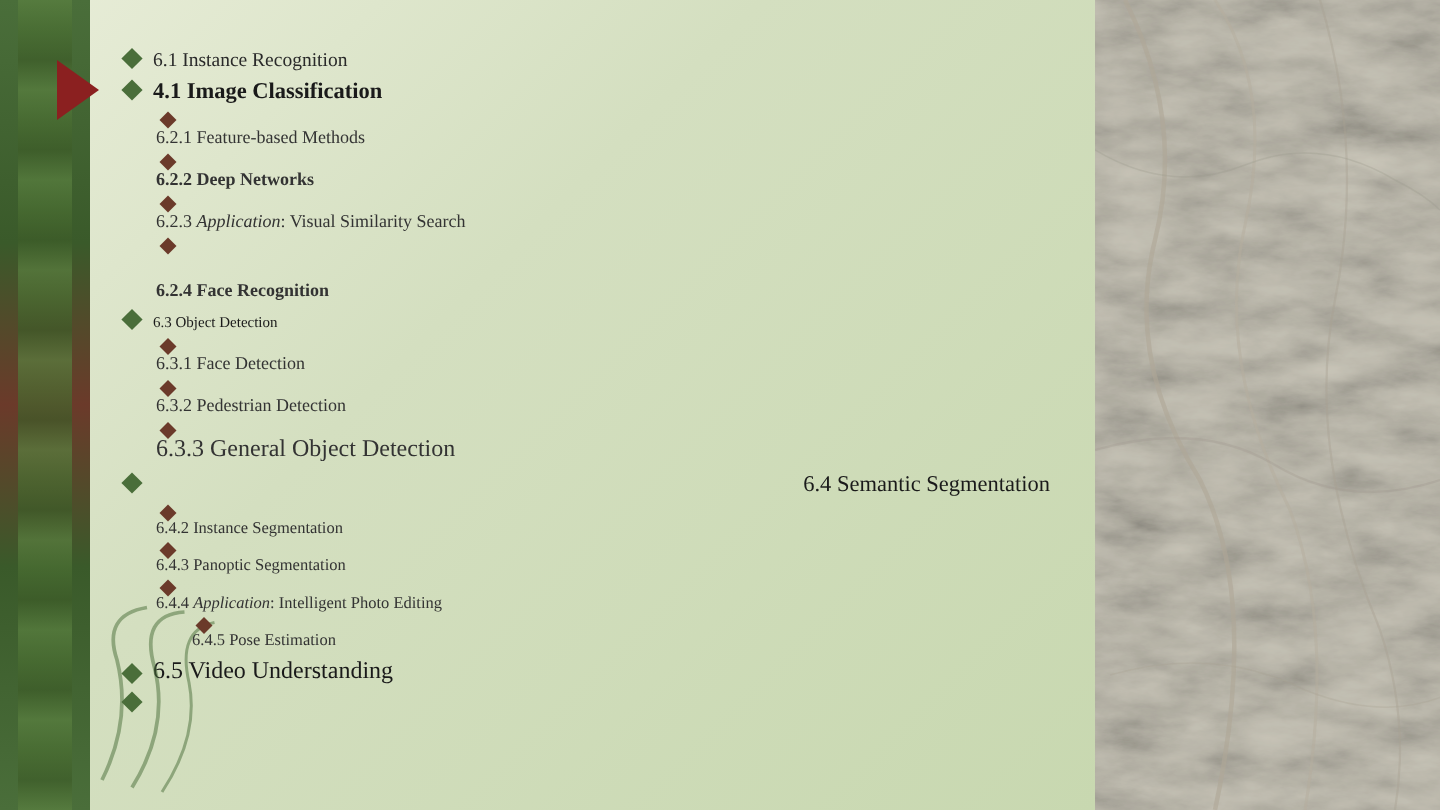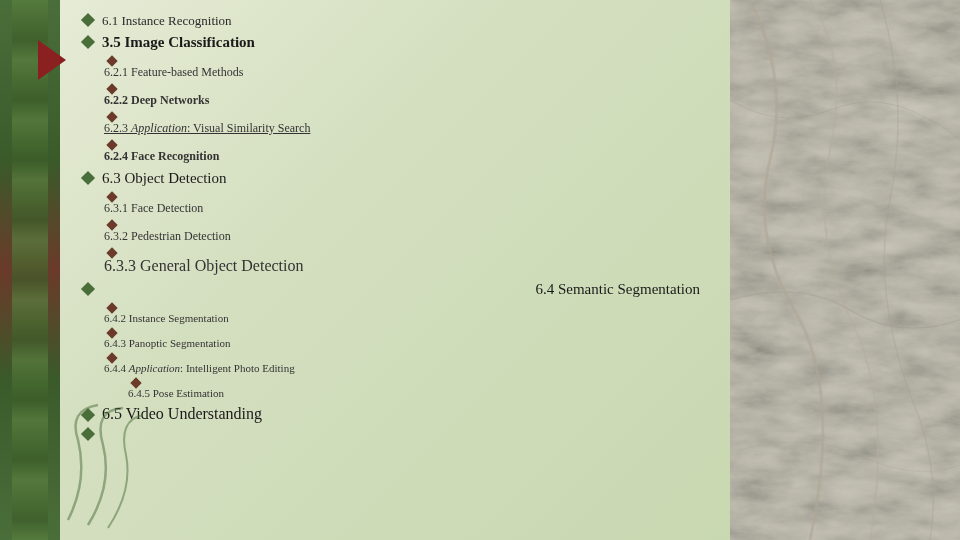--- a/index.html
+++ b/index.html
@@ -10,21 +10,21 @@
       overflow: hidden;
       font-family: Georgia, 'Times New Roman', serif;
       display: flex;
     }
 
     .left-panel {
       width: 730px;
       height: 540px;
       background: linear-gradient(135deg, #e8edd8 0%, #d4dfc0 40%, #c8d8b0 100%);
       position: relative;
-      padding: 5px 30px 18px 80px;
+      padding: 24px 30px 18px 80px;
       overflow: hidden;
     }
 
     .right-panel {
       width: 230px;
       height: 540px;
       background: #c8c8c8;
       background-image: 
         repeating-linear-gradient(
           45deg,
@@ -143,53 +143,53 @@
       <span class="bullet">
           <span class="diamond diamond-green"></span>
         </span>
       <span style="font-size:13px;color:#2a2a2a;">6.1 Instance Recognition</span>
     </div>
 
     <div class="row">
       <span class="bullet">
           <span class="diamond diamond-green"></span>
         </span>
-      <span style="font-size:15px;font-weight:bold;color:#1a1a1a;">3.5 Image Classification</span>
+      <span style="font-size:15px;font-weight:bold;color:#1a1a1a;">4.1 Image Classification</span>
     </div>
 
     <div class="sub-row">
       <span class="bullet">
           <span class="diamond" style="width:8px;height:8px;background:#6b3a2a;"></span>
         </span>
       <span style="font-size:12px;color:#333;">6.2.1 Feature-based Methods</span>
     </div>
     <div class="sub-row">
       <span class="bullet">
           <span class="diamond" style="width:8px;height:8px;background:#6b3a2a;"></span>
         </span>
       <span style="font-size:12px;color:#333;font-weight:bold;">6.2.2 Deep Networks</span>
     </div>
     <div class="sub-row">
       <span class="bullet">
           <span class="diamond" style="width:8px;height:8px;background:#6b3a2a;"></span>
         </span>
-      <span style="font-size:12px;color:#333;text-decoration:underline;">6.2.3 <em>Application</em>: Visual Similarity Search</span>
-    </div>
-    <div class="sub-row">
-      <span class="bullet">
-          <span class="diamond" style="width:8px;height:8px;background:#6b3a2a;"></span>
-        </span>
-      <span style="font-size:12px;color:#333;font-weight:bold;">6.2.4 Face Recognition</span>
+      <span style="font-size:12px;color:#333;">6.2.3 <em>Application</em>: Visual Similarity Search</span>
+    </div>
+    <div class="sub-row">
+      <span class="bullet">
+          <span class="diamond" style="width:8px;height:8px;background:#6b3a2a;"></span>
+        </span>
+      <span style="font-size:12px;color:#333;font-weight:bold;margin-top:18px;">6.2.4 Face Recognition</span>
     </div>
 
     <div class="row" style="margin-top:6px;">
       <span class="bullet">
           <span class="diamond diamond-green"></span>
         </span>
-      <span style="font-size:15px;color:#1a1a1a;">6.3 Object Detection</span>
+      <span style="font-size:10px;color:#1a1a1a;">6.3 Object Detection</span>
     </div>
     <div class="sub-row">
       <span class="bullet">
           <span class="diamond" style="width:8px;height:8px;background:#6b3a2a;"></span>
         </span>
       <span style="font-size:12px;color:#333;">6.3.1 Face Detection</span>
     </div>
     <div class="sub-row">
       <span class="bullet">
           <span class="diamond" style="width:8px;height:8px;background:#6b3a2a;"></span>

